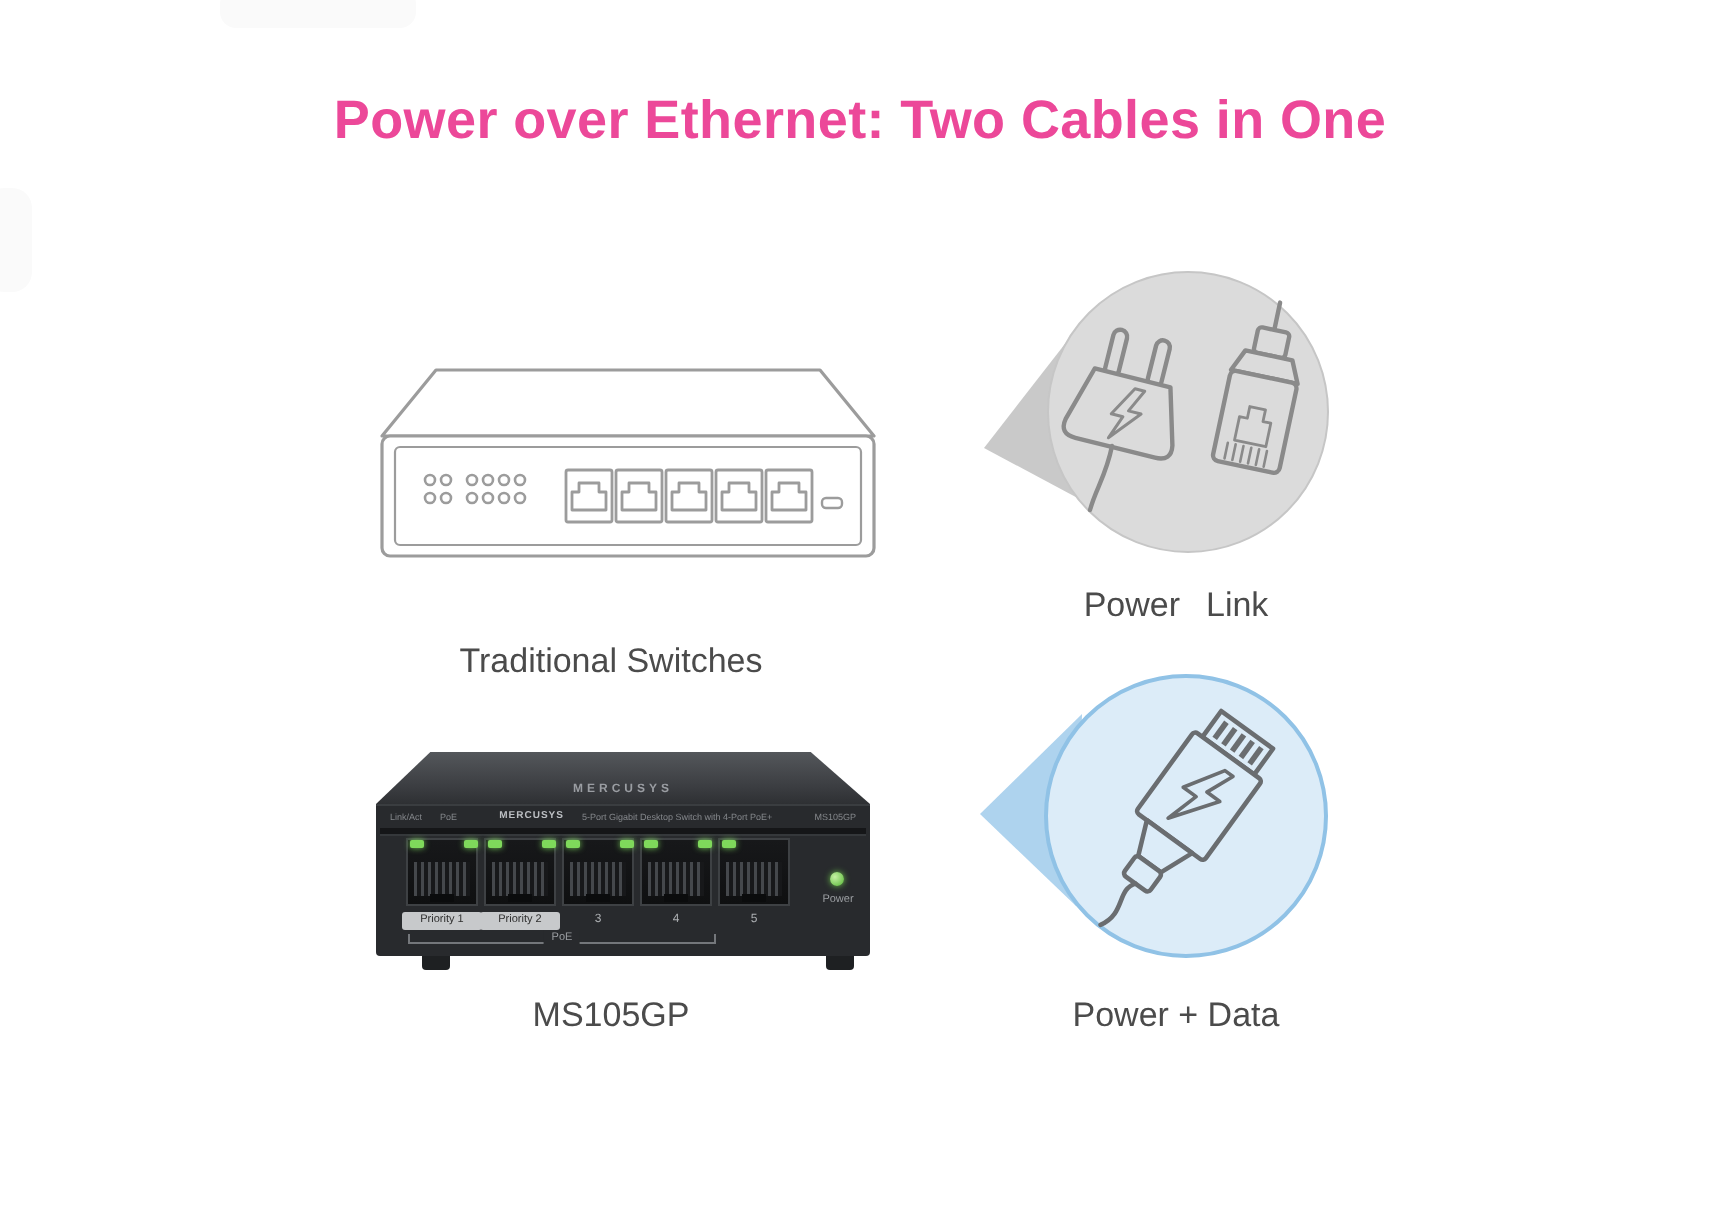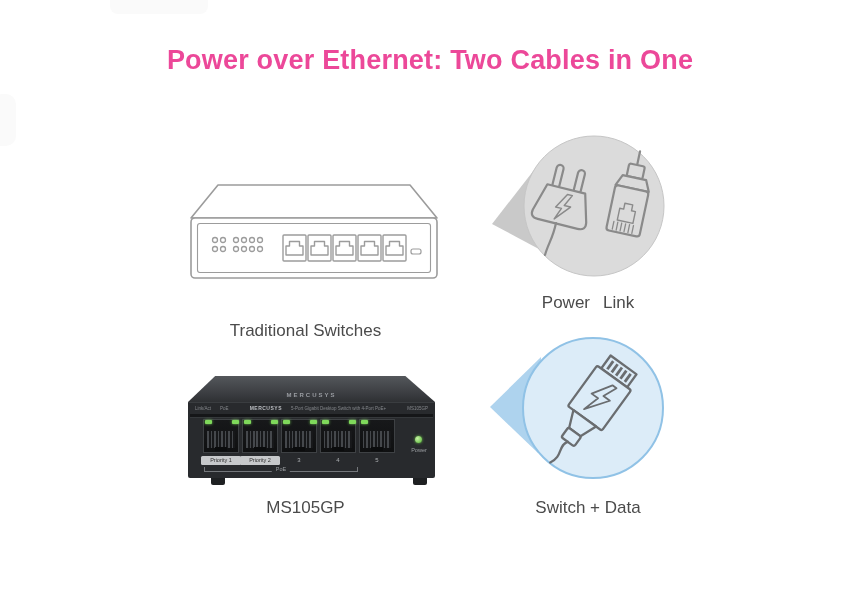--- a/index.html
+++ b/index.html
@@ -213,13 +213,13 @@
     </g>
   </g>
 </svg>
 
 <div class="abs caption cap-traditional">Traditional Switches</div>
 <div class="abs caption cap-powerdata">
   <span>Power</span>
   <span>Link</span>
 </div>
 <div class="abs caption cap-ms105gp">MS105GP</div>
-<div class="abs caption cap-powerplusdata">Switch + Data</div>
+<div class="abs caption cap-powerplusdata">Power + Data</div>
 
 </body></html>

